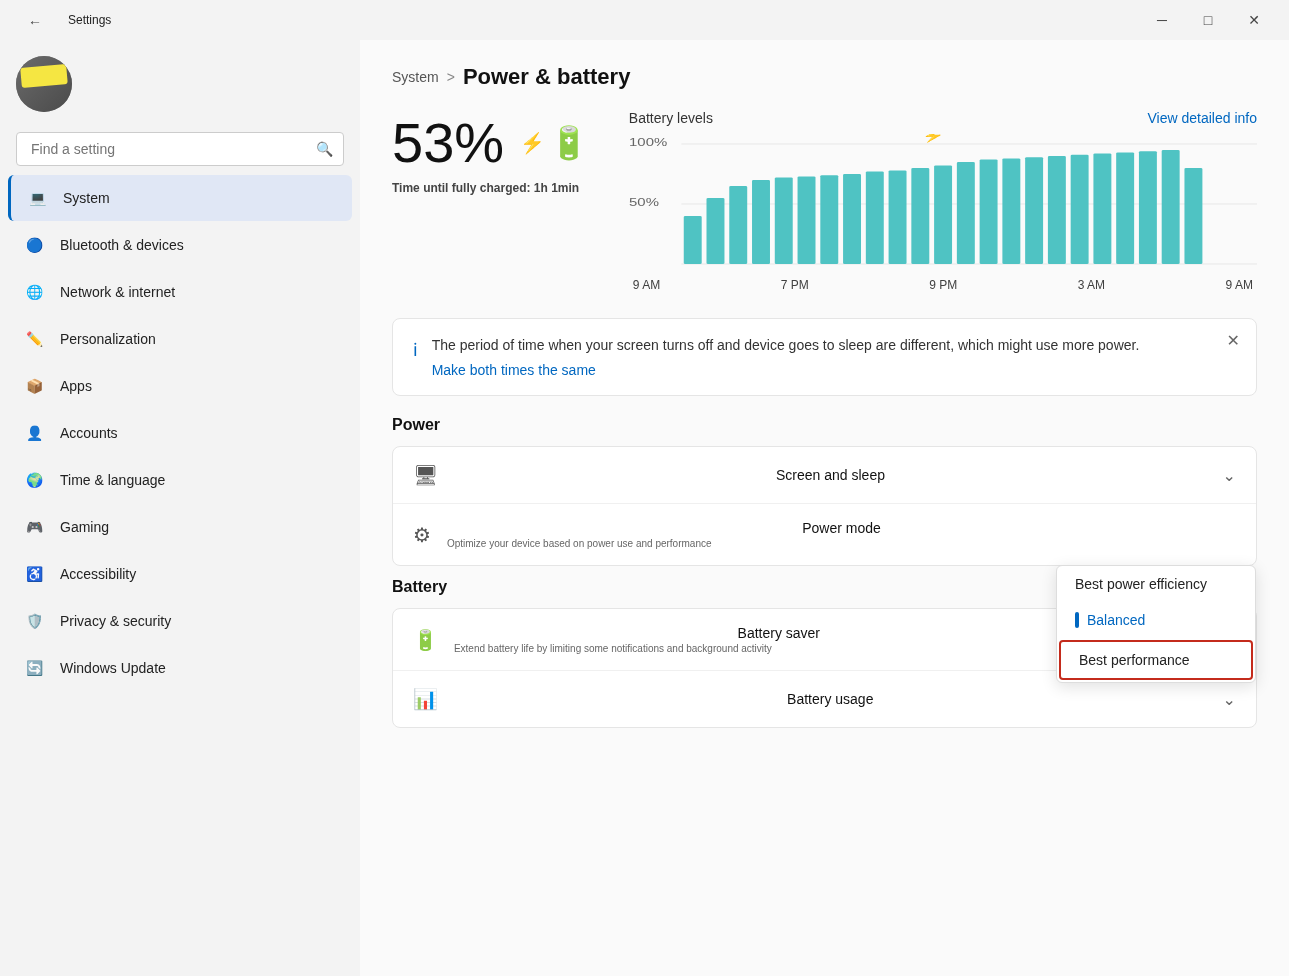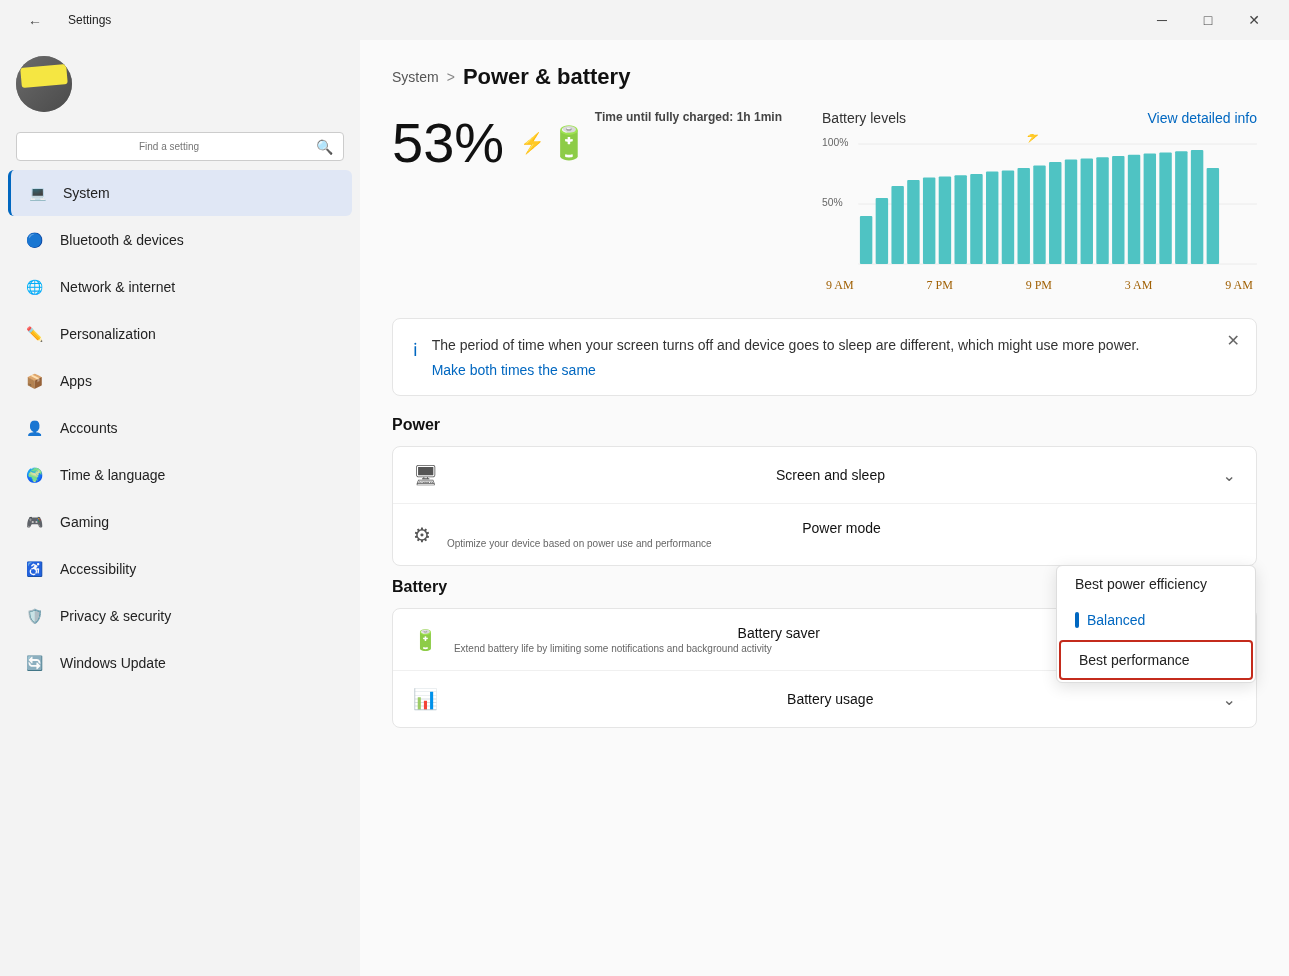--- a/index.html
+++ b/index.html
@@ -72,24 +72,23 @@
     .search-box {
       margin: 0 16px 8px 16px;
       position: relative;
     }
     .search-box input {
       width: 100%;
       padding: 8px 36px 8px 14px;
       border: 1px solid #ccc;
       border-radius: 4px;
       background: white;
-      font-size: 10px;
+      font-size: 14px;
       color: #555;
       outline: none;
-      text-align: center;
     }
     .search-icon-inner {
       position: absolute;
       right: 10px; top: 50%;
       transform: translateY(-50%);
       color: #666; font-size: 14px;
     }
 
     .nav-item {
       display: flex;
@@ -131,34 +130,34 @@
     .breadcrumb .separator { color: #888; }
     .breadcrumb .current { font-weight: 700; font-size: 22px; color: #111; }
 
     
     .battery-status-row {
       display: flex;
       align-items: flex-start;
       gap: 40px;
       margin-bottom: 24px;
     }
-    .battery-percent-section { display: flex; flex-direction: row; gap: 6px; }
+    .battery-percent-section { display: flex; flex-direction: column; gap: 6px; }
     .battery-percent-display { display: flex; align-items: center; gap: 16px; }
     .battery-percent { font-size: 56px; font-weight: 300; color: #111; }
     .time-until-charged { font-size: 12px; color: #444; }
     .time-until-charged span { font-weight: 600; }
 
     
     .battery-chart-section { flex: 1; }
     .chart-header { display: flex; justify-content: space-between; align-items: center; margin-bottom: 8px; }
     .chart-title { font-size: 14px; color: #333; font-weight: 500; }
     .chart-link { font-size: 14px; color: #0067c0; cursor: pointer; }
     .chart-container { position: relative; height: 160px; }
     .chart-svg { width: 100%; height: 140px; }
-    .chart-labels { display: flex; justify-content: space-between; font-size: 12px; color: #a16207; padding: 0 4px; font-family: Liberation Serif, serif; }
+    .chart-labels { display: flex; justify-content: space-between; font-size: 12px; color: #404040; padding: 0 4px; }
 
     
     .info-banner {
       background: white;
       border-radius: 8px;
       padding: 16px 20px;
       display: flex;
       gap: 14px;
       align-items: flex-start;
       margin-bottom: 20px;

